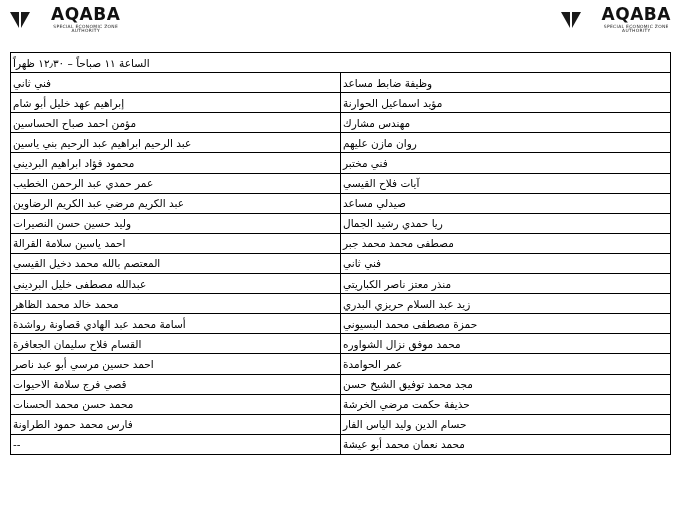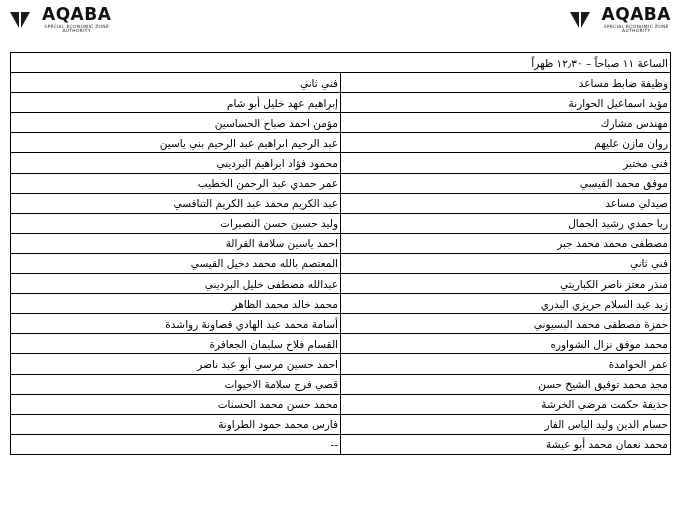--- a/index.html
+++ b/index.html
@@ -24,21 +24,21 @@
   
   .header {
     display: flex;
     align-items: flex-start;
     justify-content: space-between;
     height: 46px;
   }
   .logo {
     display: flex;
     align-items: center;
-    gap: 12px;
+    gap: 21px;
     direction: ltr;
   }
   .logo-mark {
     display: flex;
     gap: 2px;
   }
   .tri {
     width: 0;
     height: 0;
     border-style: solid;
@@ -93,21 +93,21 @@
   
   table.listing {
     width: 100%;
     border-collapse: collapse;
     table-layout: fixed;
   }
   table.listing td {
     border: 1px solid #000000;
     height: 19.1px;
     font-size: 10.5px;
-    text-align: right;
+    text-align: left;
     padding: 0 2px;
     white-space: nowrap;
     overflow: hidden;
   }
   td.time-cell {
     font-size: 10.5px;
   }
 </style>
 </head>
 <body>
@@ -163,26 +163,26 @@
       </tr>
       <tr>
         <td>روان مازن عليهم</td>
         <td>عبد الرحيم ابراهيم عبد الرحيم بني ياسين</td>
       </tr>
       <tr>
         <td>فني مختبر</td>
         <td>محمود فؤاد ابراهيم البرديني</td>
       </tr>
       <tr>
-        <td>موفق محمد القيسي</td>
+        <td>آيات فلاح القيسي</td>
         <td>عمر حمدي عبد الرحمن الخطيب</td>
       </tr>
       <tr>
         <td>صيدلي مساعد</td>
-        <td>عبد الكريم محمد عبد الكريم التنافسي</td>
+        <td>عبد الكريم مرضي عبد الكريم الرضاوين</td>
       </tr>
       <tr>
         <td>ريا حمدي رشيد الجمال</td>
         <td>وليد حسين حسن النصيرات</td>
       </tr>
       <tr>
         <td>مصطفى محمد محمد جبر</td>
         <td>احمد ياسين سلامة القرالة</td>
       </tr>
       <tr>

